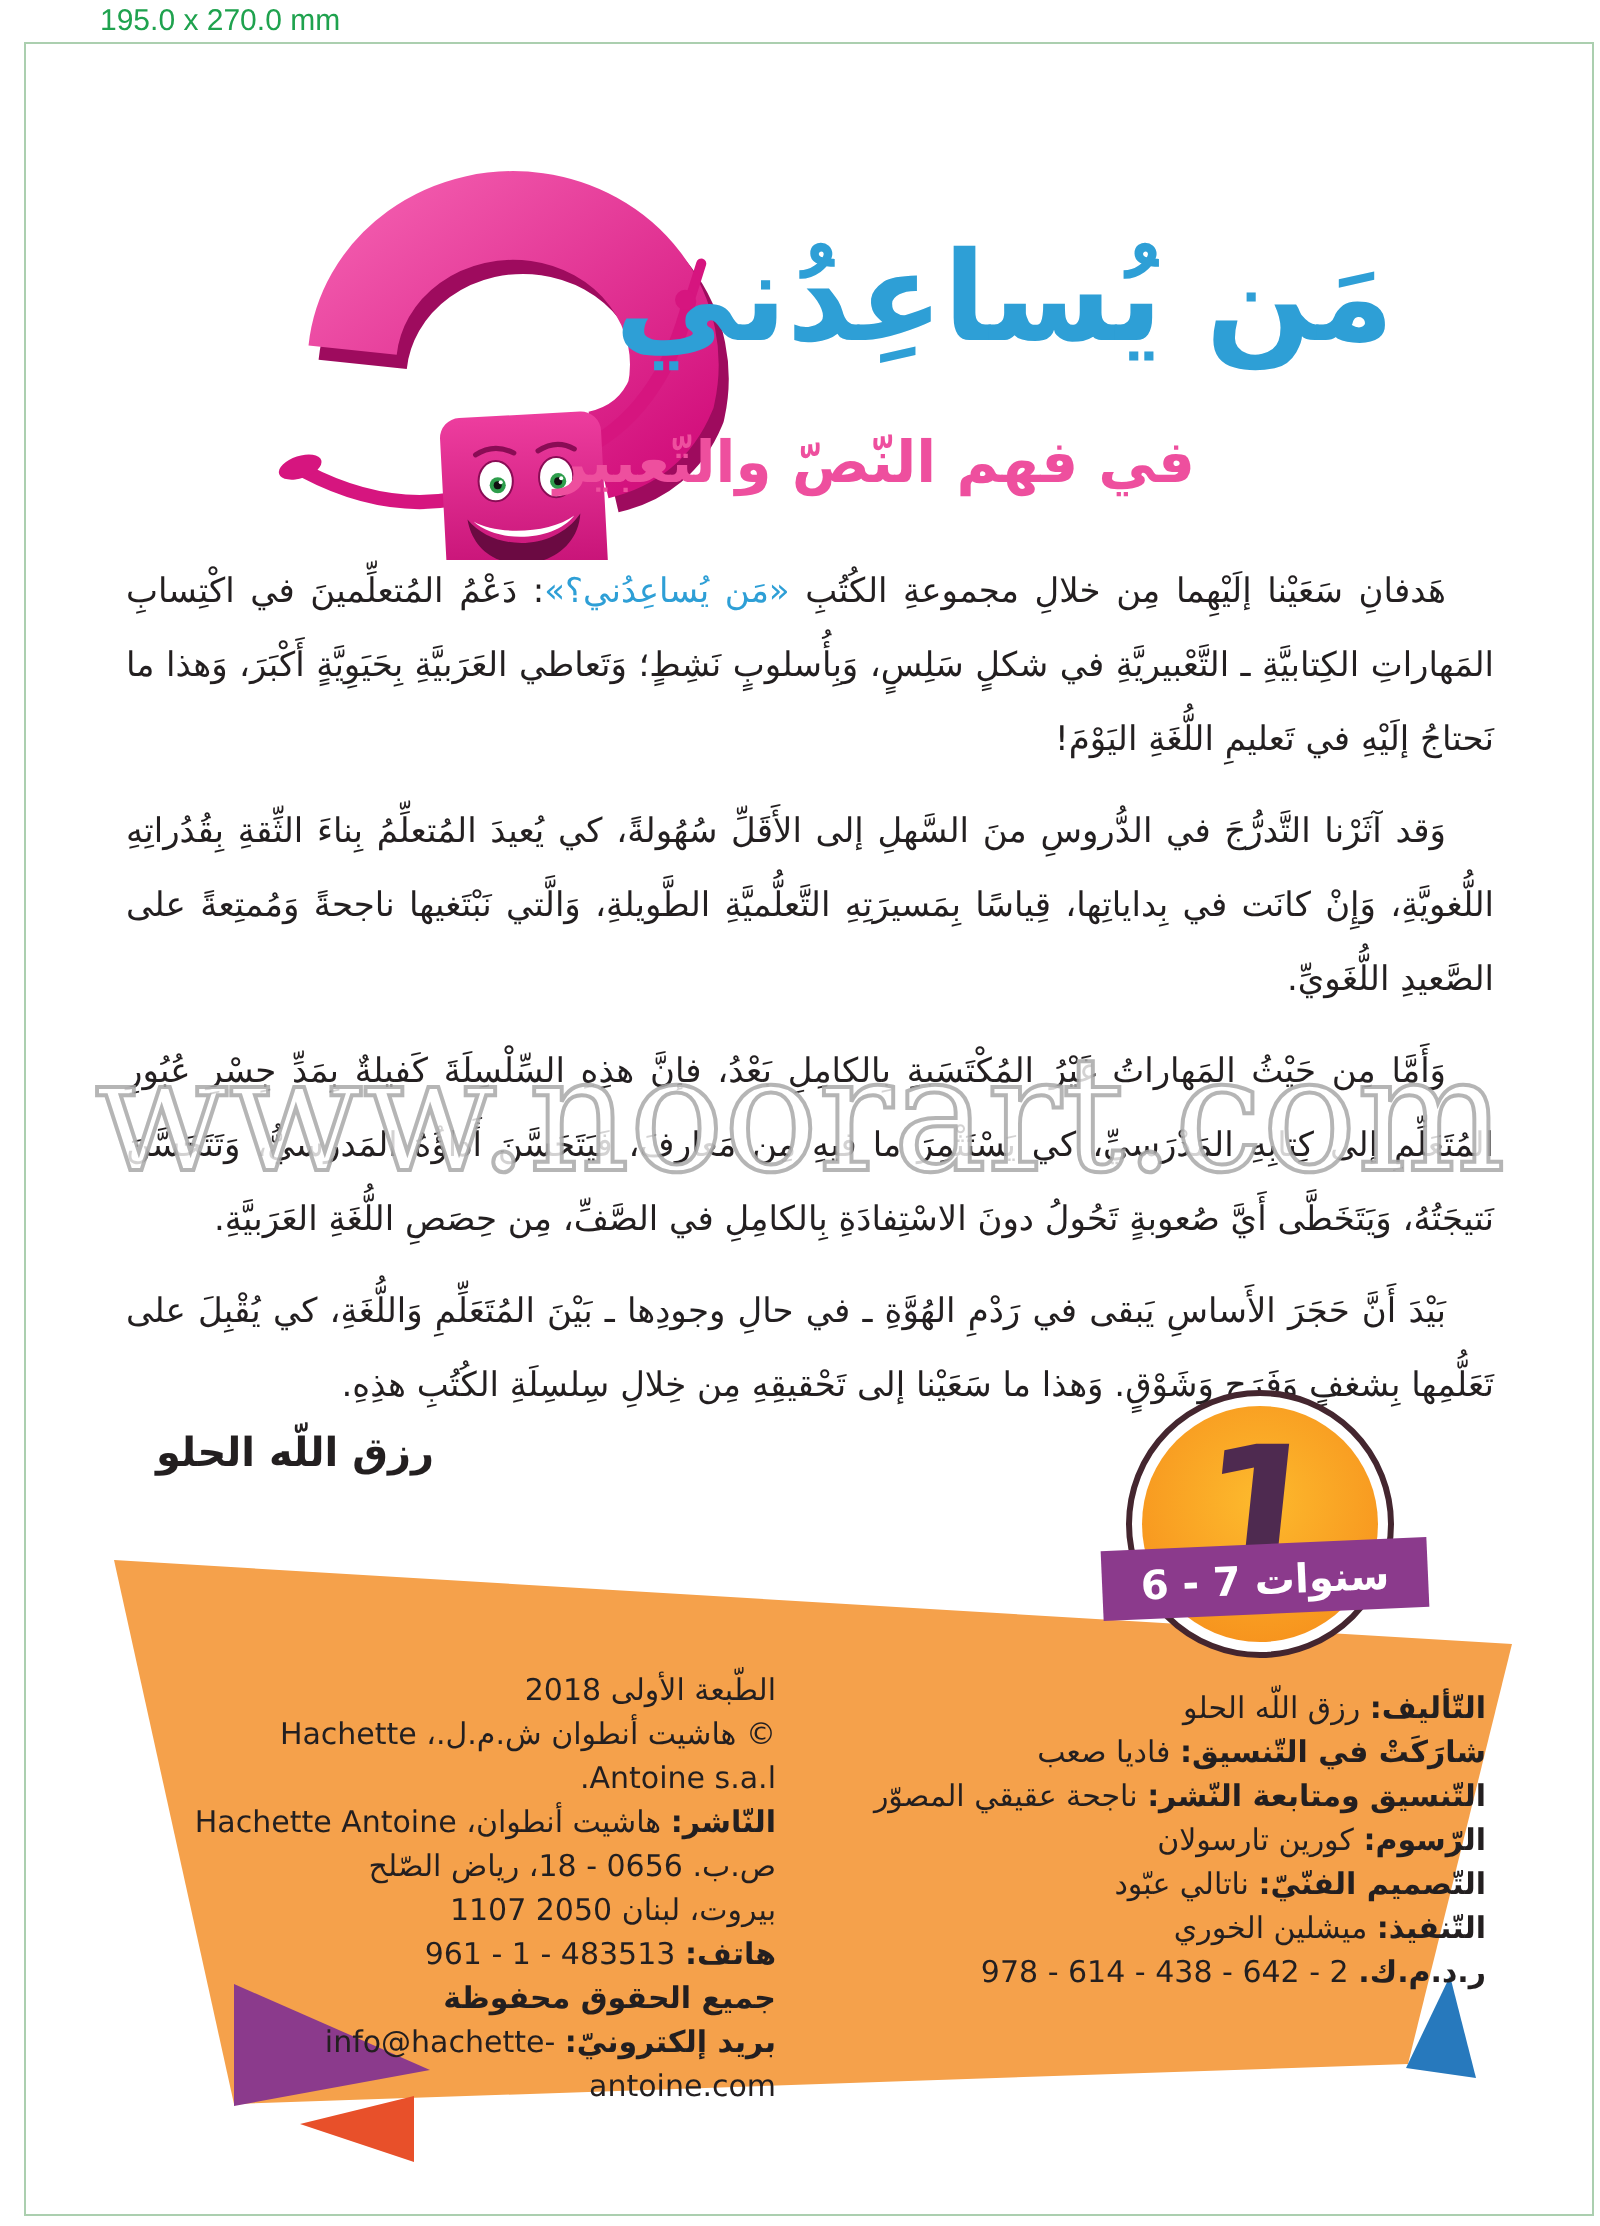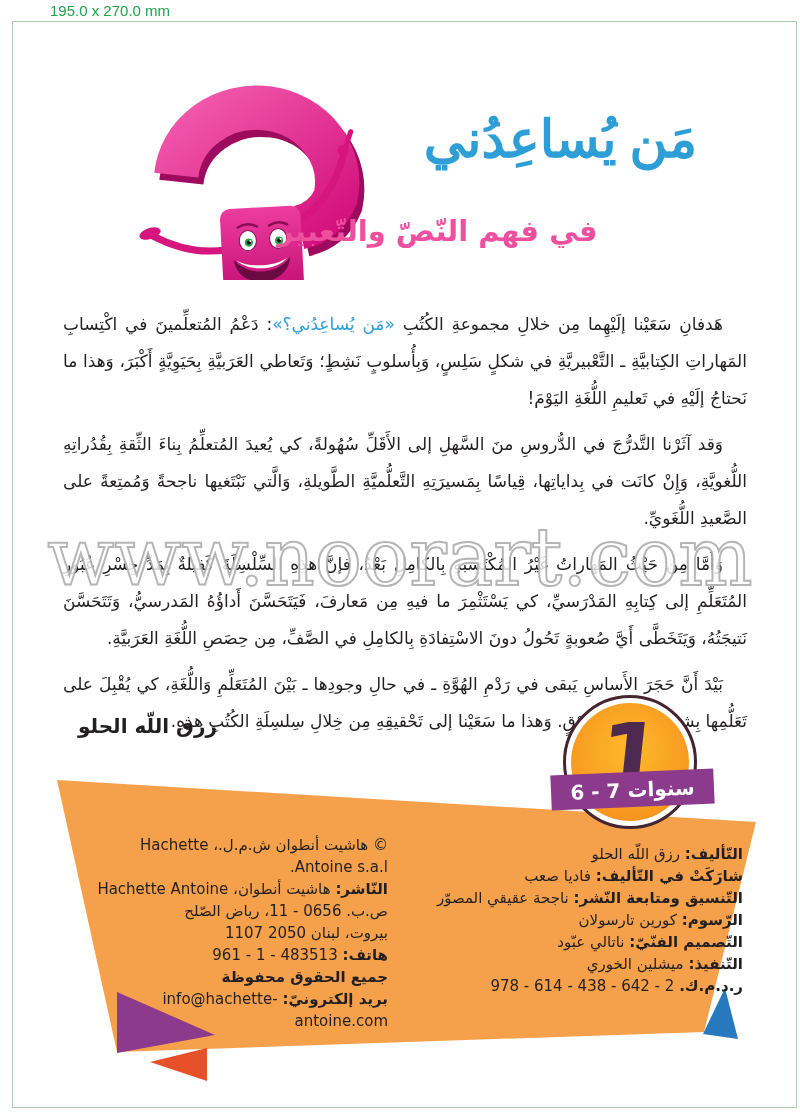--- a/index.html
+++ b/index.html
@@ -12,25 +12,25 @@
   *{margin:0;padding:0;box-sizing:border-box}
   html,body{background:#fff}
   #page{position:relative;width:800px;height:1113px;background:#fff;overflow:hidden;
         font-family:"DejaVu Sans",sans-serif;}
   .dims{position:absolute;left:38px;top:2px;font-size:15px;color:var(--dims_green);
         font-family:"Liberation Sans",sans-serif;margin-left:12px;}
   .page-border{position:absolute;left:12px;top:21px;width:785px;height:1087px;
         border:1px solid var(--border_green);}
   .mascot{position:absolute;left:136px;top:48px;width:262px;height:232px;}
   .title{position:absolute;right:103px;top:96px;width:420px;text-align:right;direction:rtl;
-        color:var(--title_blue);font-size:52px;font-weight:bold;line-height:1.7;font-family:Liberation Serif, serif;}
+        color:var(--title_blue);font-size:62px;font-weight:bold;line-height:1.7;}
   .subtitle{position:absolute;right:103px;top:205px;width:420px;text-align:left;direction:rtl;
         color:var(--subtitle_pink);font-size:29px;font-weight:bold;line-height:1.8;}
   .body-text{position:absolute;left:63px;top:278px;width:684px;direction:rtl;
-        text-align:justify;font-size:17px;line-height:37px;color:var(--ink);margin-top:28px;}
+        text-align:justify;font-size:17px;line-height:37px;color:var(--ink);}
   .body-text p{text-indent:24px;margin:0 0 9px 0;}
   .quote-blue{color:var(--title_blue);}
   .signature{position:absolute;left:78px;top:714px;font-size:20px;font-weight:bold;
         color:var(--ink);direction:rtl;}
   .watermark{position:absolute;left:-6px;top:512px;width:812px;text-align:center;
         font-family:"DejaVu Serif",serif;font-size:80px;line-height:92px;letter-spacing:0px;
         color:rgba(255,255,255,0.80);-webkit-text-stroke:2px rgba(168,168,168,0.85);
         pointer-events:none;z-index:5;transform:scaleX(0.98);}
   .orange-panel{position:absolute;left:0;top:0;width:800px;height:1113px;
         background:var(--panel_orange);
@@ -129,31 +129,32 @@
   <div class="signature">رزق اللّه الحلو</div>
 
   <div class="badge">
     <div class="badge-inner">
       <span class="badge-num">1</span>
     </div>
   </div>
   <div class="age-banner">6 - 7 سنوات</div>
 
   <div class="credits credits-left">
+      <div class="credit-line"><span>الطّبعة الأولى 2018</span></div>
       <div class="credit-line"><span>© هاشيت أنطوان ش.م.ل.، Hachette Antoine s.a.l.</span></div>
       <div class="credit-line"><b>النّاشر:</b> <span>هاشيت أنطوان، Hachette Antoine</span></div>
-      <div class="credit-line"><span>ص.ب. 0656 - 11، رياض الصّلح</span></div>
+      <div class="credit-line"><span>ص.ب. 0656 - 18، رياض الصّلح</span></div>
       <div class="credit-line"><span>بيروت، لبنان ‎1107 2050</span></div>
       <div class="credit-line"><b>هاتف:</b> <span>483513 - 1 - 961</span></div>
       <div class="credit-line"><span style="font-weight: bold;">جميع الحقوق محفوظة</span></div>
       <div class="credit-line"><b>بريد إلكترونيّ:</b> <span>info@hachette-antoine.com</span></div>
     </div>
   <div class="credits credits-right">
       <div class="credit-line"><b>التّأليف:</b> <span>رزق اللّه الحلو</span></div>
-      <div class="credit-line"><b>شارَكَتْ في التّأليف:</b> <span>فاديا صعب</span></div>
+      <div class="credit-line"><b>شارَكَتْ في التّنسيق:</b> <span>فاديا صعب</span></div>
       <div class="credit-line"><b>التّنسيق ومتابعة النّشر:</b> <span>ناجحة عقيقي المصوّر</span></div>
       <div class="credit-line"><b>الرّسوم:</b> <span>كورين تارسولان</span></div>
       <div class="credit-line"><b>التّصميم الفنّيّ:</b> <span>ناتالي عبّود</span></div>
       <div class="credit-line"><b>التّنفيذ:</b> <span>ميشلين الخوري</span></div>
       <div class="credit-line"><b>ر.د.م.ك.</b> <span>2 - 642 - 438 - 614 - 978</span></div>
     </div>
 
   <div class="watermark">www.noorart.com</div>
 </div>
 

